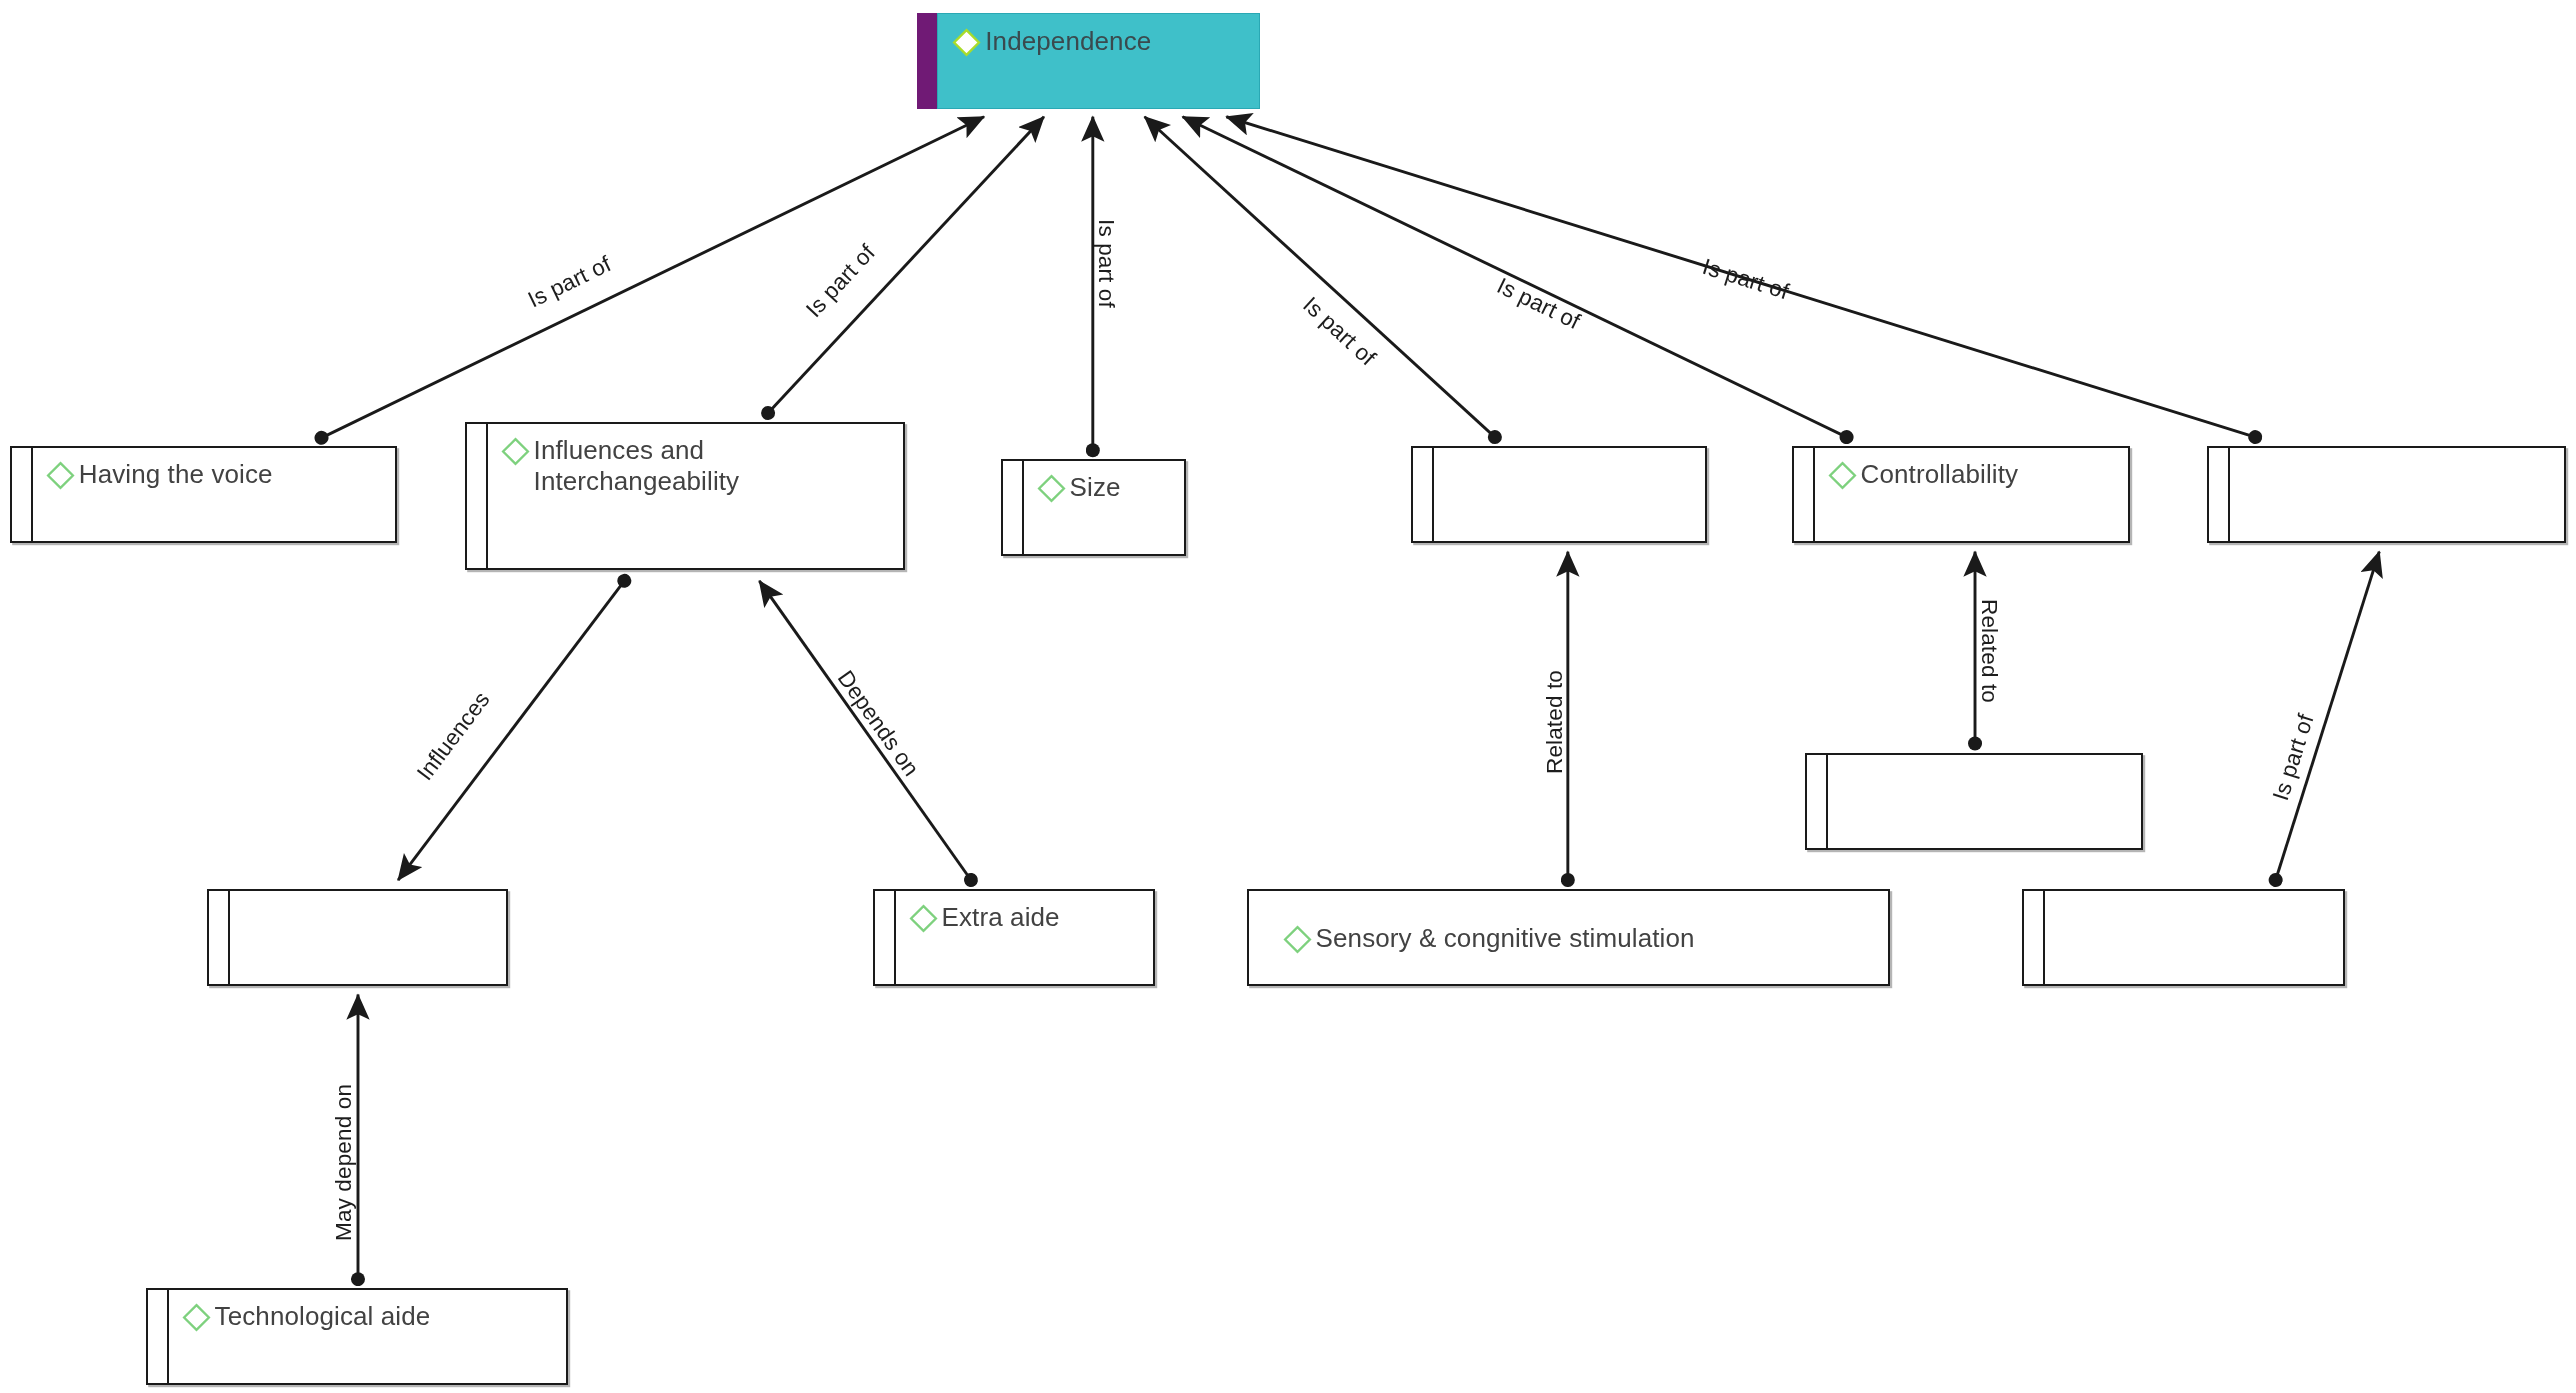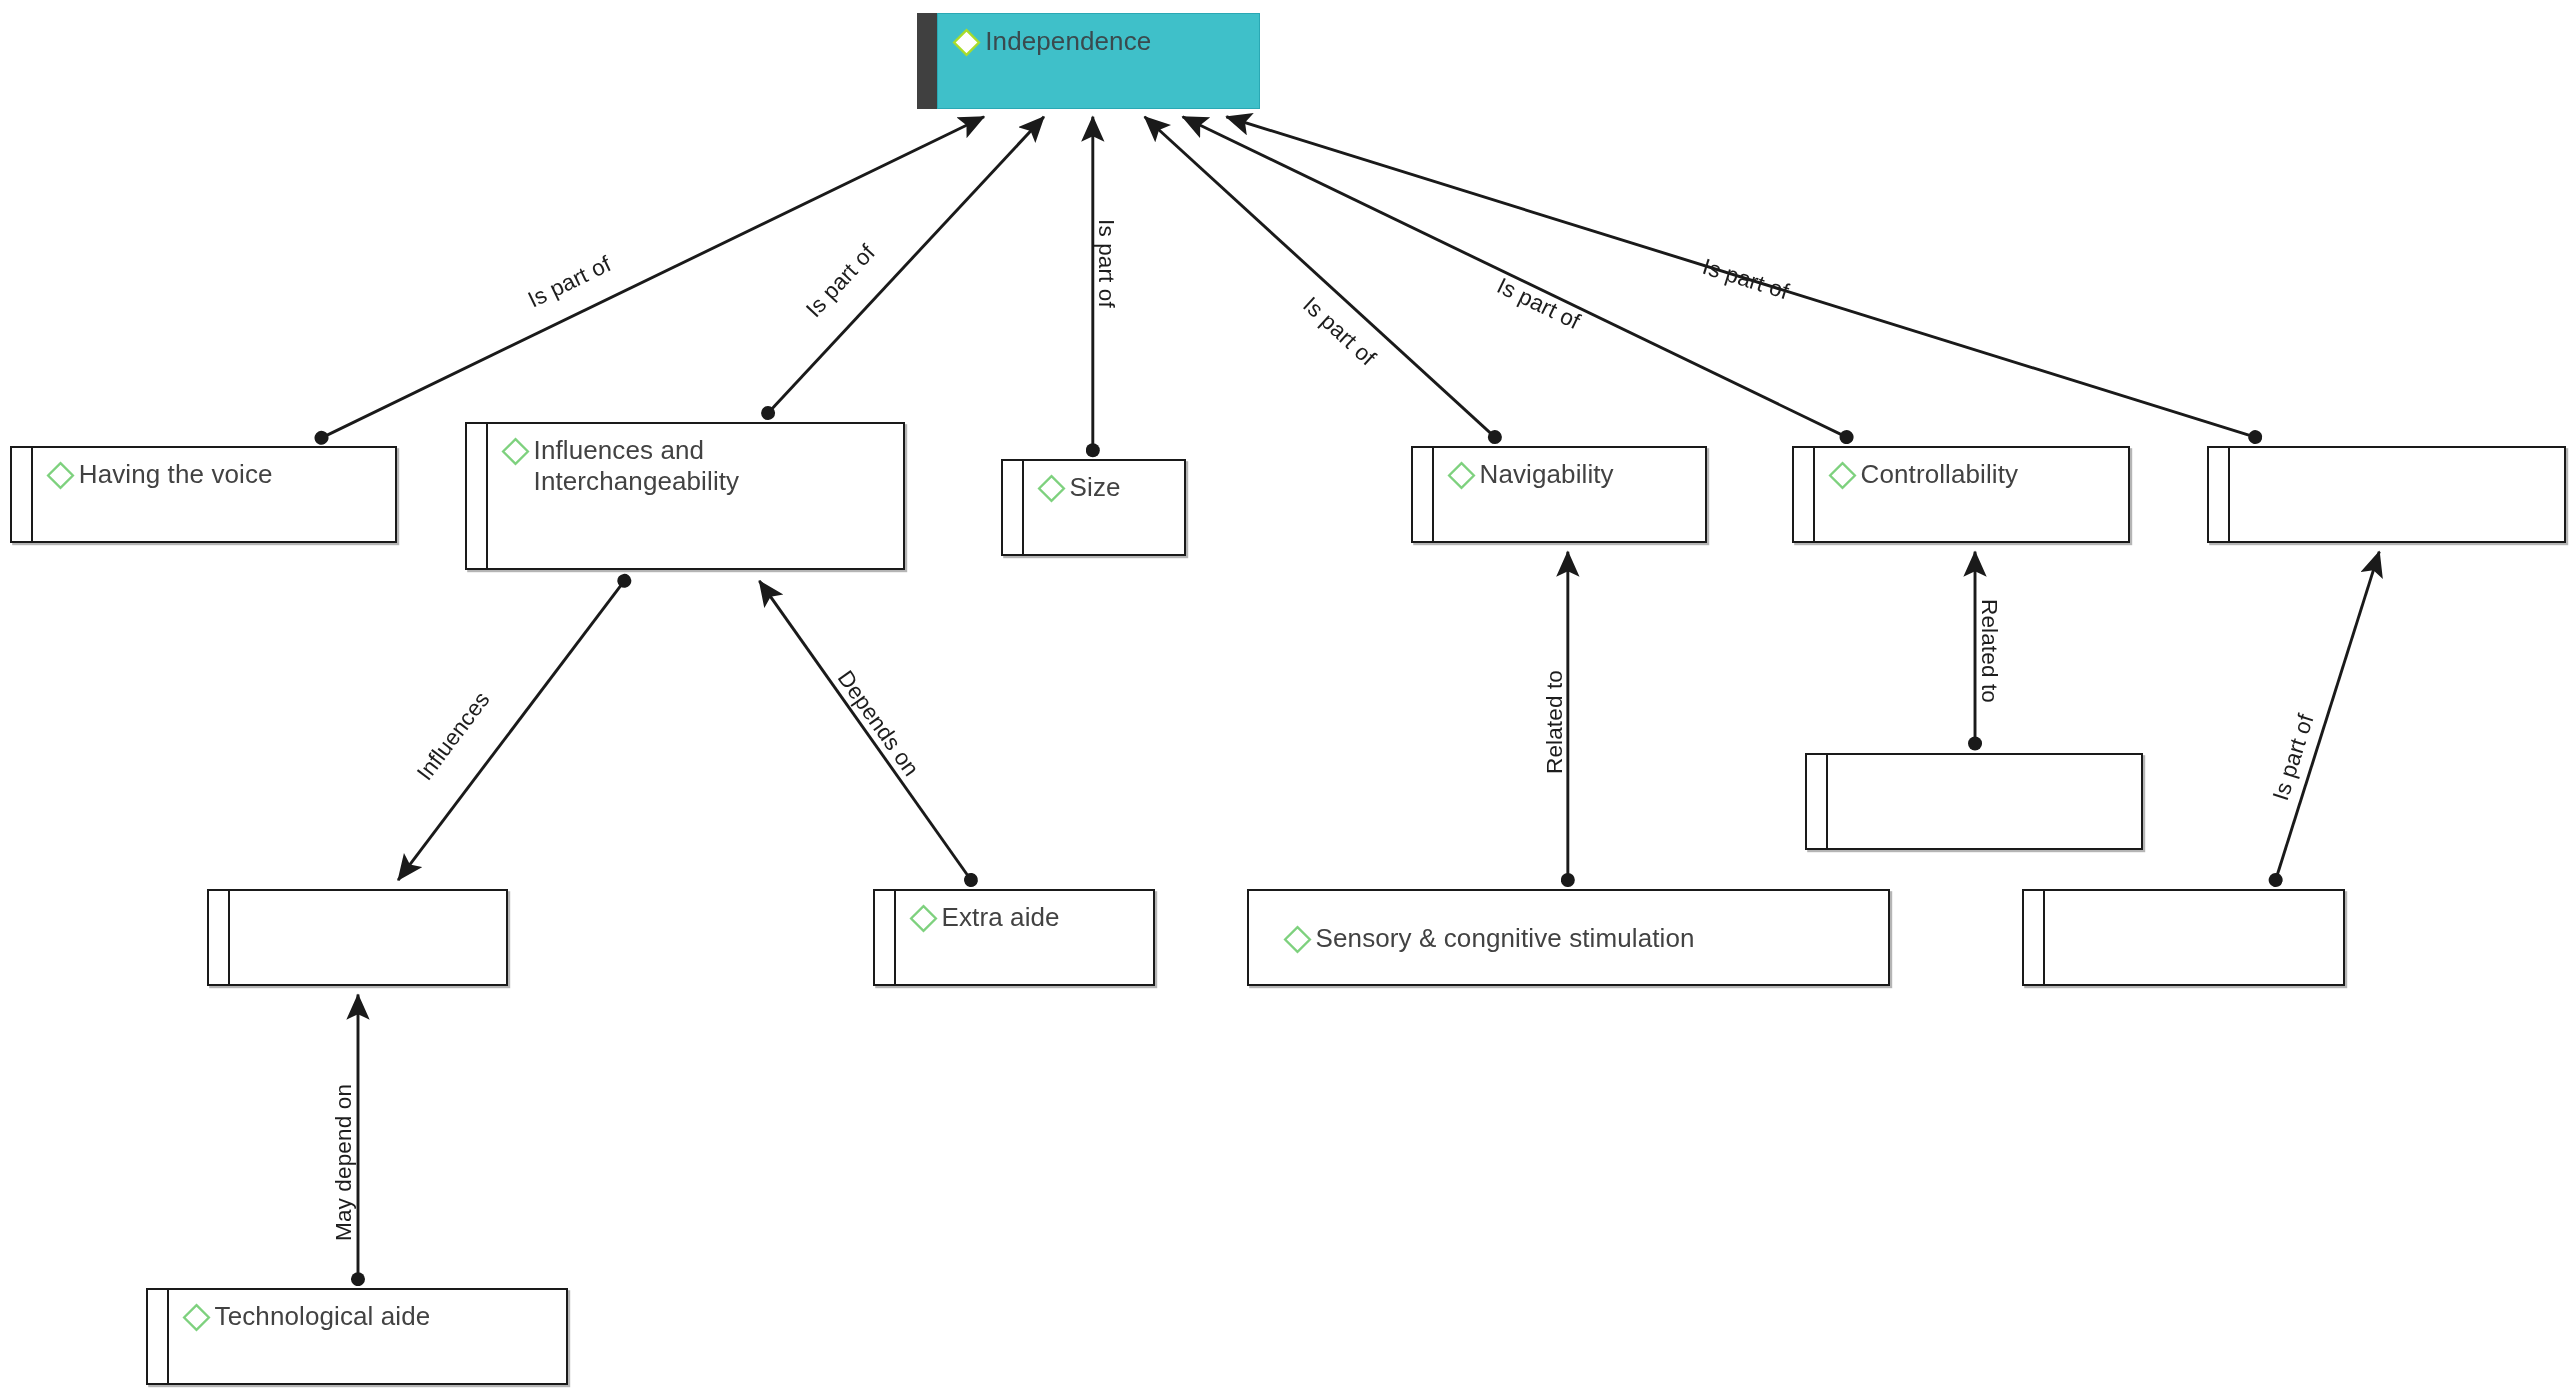--- a/index.html
+++ b/index.html
@@ -61,21 +61,21 @@
     line-height: 1.18;
     color: #424242;
     letter-spacing: 0.1px;
     white-space: pre-line;
     padding-top: 0.7px;
   }
   
   .node.root {
     border: none;
     box-shadow: none;
-    background: #404040;
+    background: #701a75;
     padding-left: 20.4px;
   }
   .node.root .body {
     background: #3fc0c9;
     border: 0.7px solid #2aa8b4;
     padding: 11.7px 7.3px 7.3px 13px;
   }
   .node.root .label {
     color: #3a4a4e;
   }
@@ -151,26 +151,20 @@
         <div class="tab"></div>
         <div class="body">
           <svg class="diamond" viewBox="0 0 40 40">
             <path d="M20 4 L36 20 L20 36 L4 20 Z" fill="none" stroke="#7ed17e" stroke-width="3" stroke-linejoin="miter"></path>
           </svg>
           <div class="label">Size</div>
         </div>
       </div>
       <div class="node" style="left: 1411px; top: 446px; width: 296px; height: 97px;">
         <div class="tab"></div>
-        <div class="body">
-          <svg class="diamond" viewBox="0 0 40 40">
-            <path d="M20 4 L36 20 L20 36 L4 20 Z" fill="none" stroke="#7ed17e" stroke-width="3" stroke-linejoin="miter"></path>
-          </svg>
-          <div class="label">Navigability</div>
-        </div>
       </div>
       <div class="node" style="left: 1792px; top: 446px; width: 338px; height: 97px;">
         <div class="tab"></div>
         <div class="body">
           <svg class="diamond" viewBox="0 0 40 40">
             <path d="M20 4 L36 20 L20 36 L4 20 Z" fill="none" stroke="#7ed17e" stroke-width="3" stroke-linejoin="miter"></path>
           </svg>
           <div class="label">Controllability</div>
         </div>
       </div>

